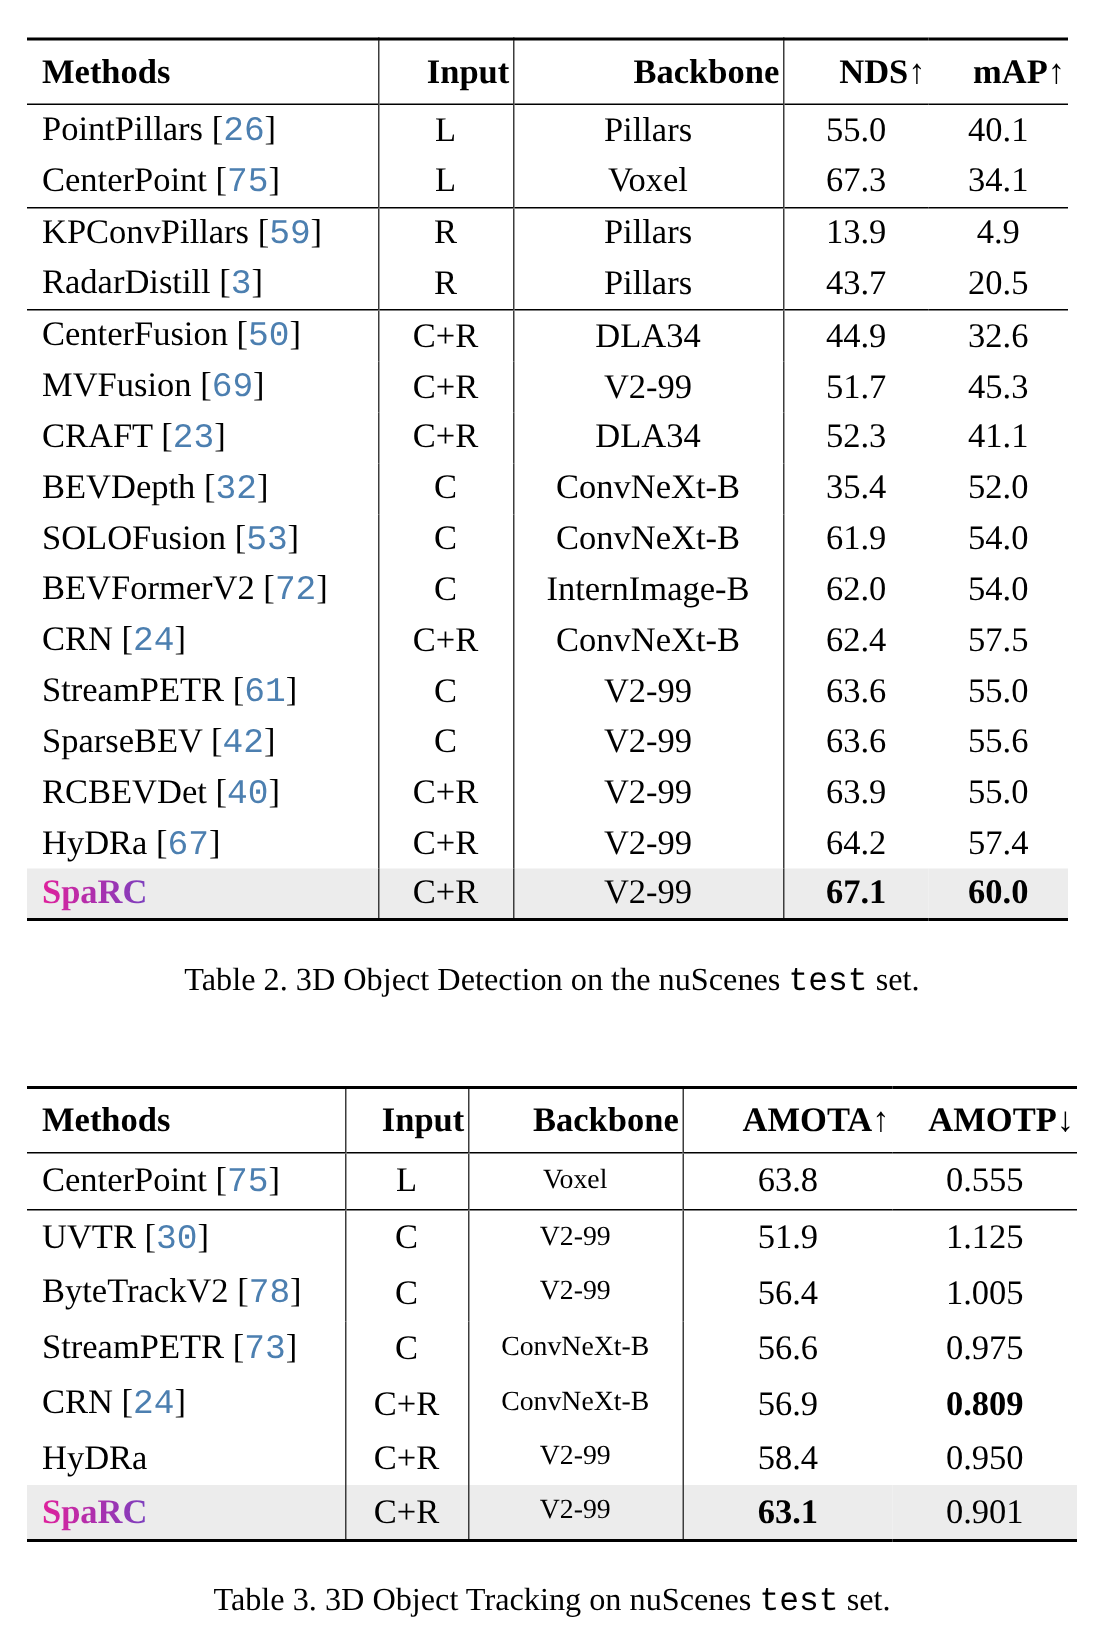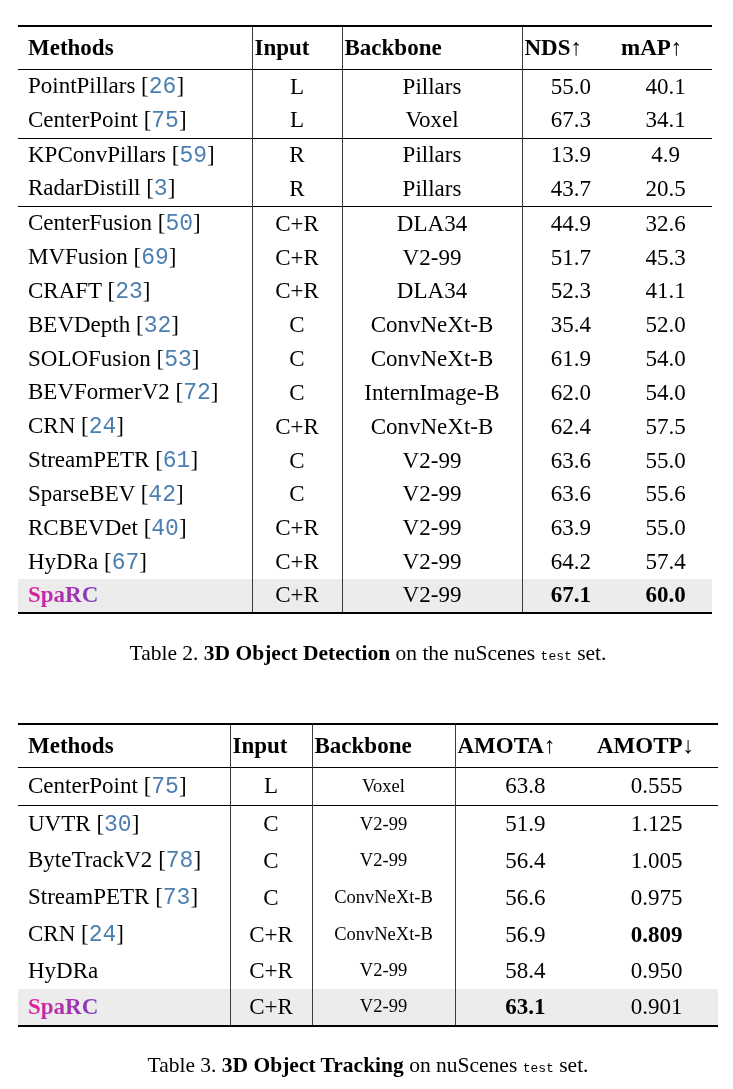--- a/index.html
+++ b/index.html
@@ -18,21 +18,21 @@
   .page{padding:25px 0 0 18px;}
 
   table.dt{
     border-collapse:collapse;table-layout:fixed;
     border-top:2.4px solid #000;border-bottom:2.4px solid #000;
     font-size:23px;
   }
   #t2{width:694px;}
   #t3{width:700px;}
   table.dt thead td{
-    font-weight:bold;padding:8px 2px;text-align:left;vertical-align:middle;
+    font-weight:bold;padding:8px 2px;text-align:right;vertical-align:middle;
   }
   table.dt thead tr{border-bottom:1.4px solid #000;}
   table.dt tbody td{
     padding:4px 2px;text-align:center;vertical-align:middle;line-height:1.08;
   }
   #t3 tbody td{padding:5.5px 2px;}
   tr.group-end{border-bottom:1.4px solid #000;}
   td.m{text-align:left !important;padding-left:10px !important;}
   td.sep{border-right:1px solid #3c3c3c;}
   tr.hl{background:var(--hl);}
@@ -46,22 +46,22 @@
       background-image:linear-gradient(90deg,var(--g1),var(--g2));
       -webkit-background-clip:text;background-clip:text;
       color:transparent;-webkit-text-fill-color:transparent;
     }
   }
   .cap{
     width:700px;text-align:center;font-size:21.5px;color:#000;
   }
   #cap2{margin:27px 0 57px 0;}
   #cap3{margin:26px 0 0 0;}
-  .cap-b{font-weight:bold;}
-  .mono{font-family:"Liberation Mono","DejaVu Sans Mono",monospace;font-size:13px;}
+  .cap-b{font-weight:normal;}
+  .mono{font-family:"Liberation Mono","DejaVu Sans Mono",monospace;font-size:22px;}
 </style>
 </head>
 <body>
 
 <div class="page">
 
   <table class="dt" id="t2">
     <colgroup>
         <col style="width:234px">
         <col style="width:90px">

